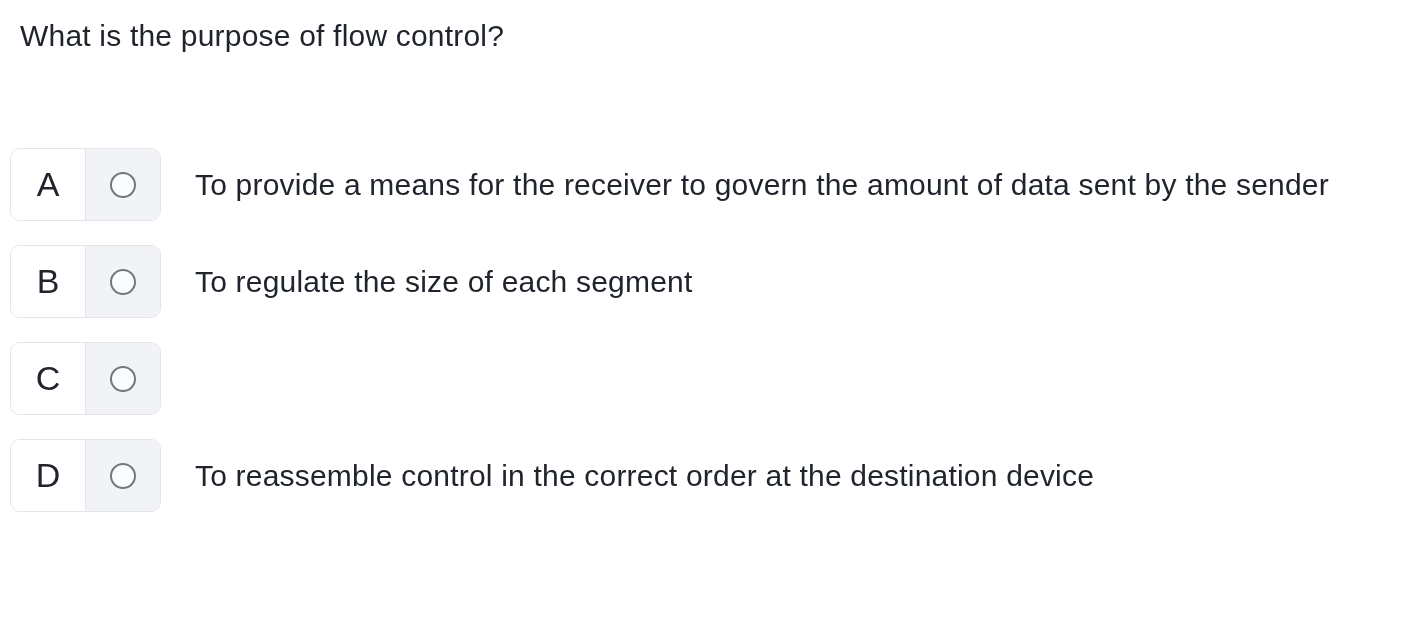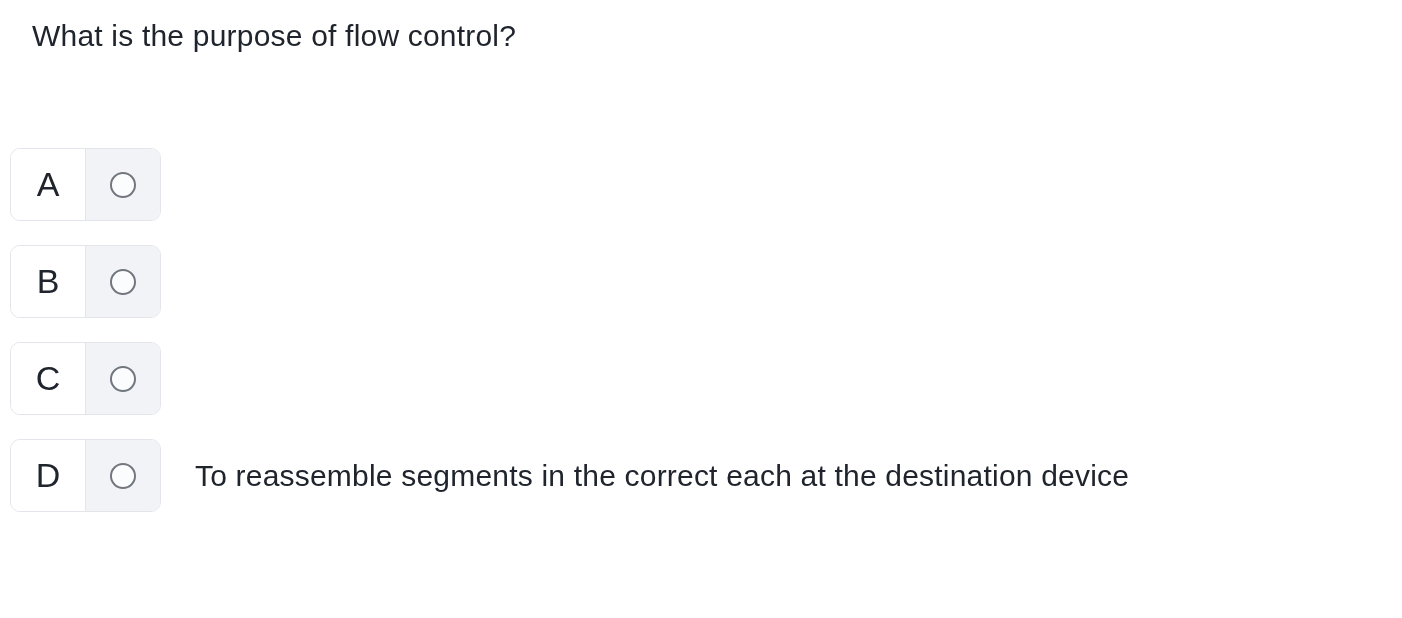--- a/index.html
+++ b/index.html
@@ -21,21 +21,21 @@
     height: 618px;
     overflow: hidden;
     background: var(--background);
     font-family: "Liberation Sans", sans-serif;
     color: var(--text);
   }
   .page {
     padding: 16px 24px 0 10px;
   }
   .question {
-    margin: 0 0 0 22px;
+    margin: 0 0 0 10px;
     font-size: 30px;
     font-weight: 400;
     line-height: 39px;
     letter-spacing: 0.2px;
     color: var(--text);
   }
   .options {
     margin-top: 93px;
     display: flex;
     flex-direction: column;
@@ -96,43 +96,45 @@
   <h1 class="question">What is the purpose of flow control?</h1>
 
   <div class="options">
   <div class="option-row">
     <div class="badge">
       <span class="letter-cell">A</span>
       <span class="radio-cell">
         <span class="radio"></span>
       </span>
     </div>
+    <div class="option-text">To provide a means for the receiver to govern the amount of data sent by the sender</div>
   </div>
 
   <div class="option-row">
     <div class="badge">
       <span class="letter-cell">B</span>
       <span class="radio-cell">
         <span class="radio"></span>
       </span>
     </div>
+    <div class="option-text">To regulate the size of each segment</div>
   </div>
 
   <div class="option-row">
     <div class="badge">
       <span class="letter-cell">C</span>
       <span class="radio-cell">
         <span class="radio"></span>
       </span>
     </div>
   </div>
 
   <div class="option-row">
     <div class="badge">
       <span class="letter-cell">D</span>
       <span class="radio-cell">
         <span class="radio"></span>
       </span>
     </div>
-    <div class="option-text">To reassemble segments in the correct each at the destination device</div>
+    <div class="option-text">To reassemble control in the correct order at the destination device</div>
   </div>
 </div>
 </div>
 
 </body></html>

